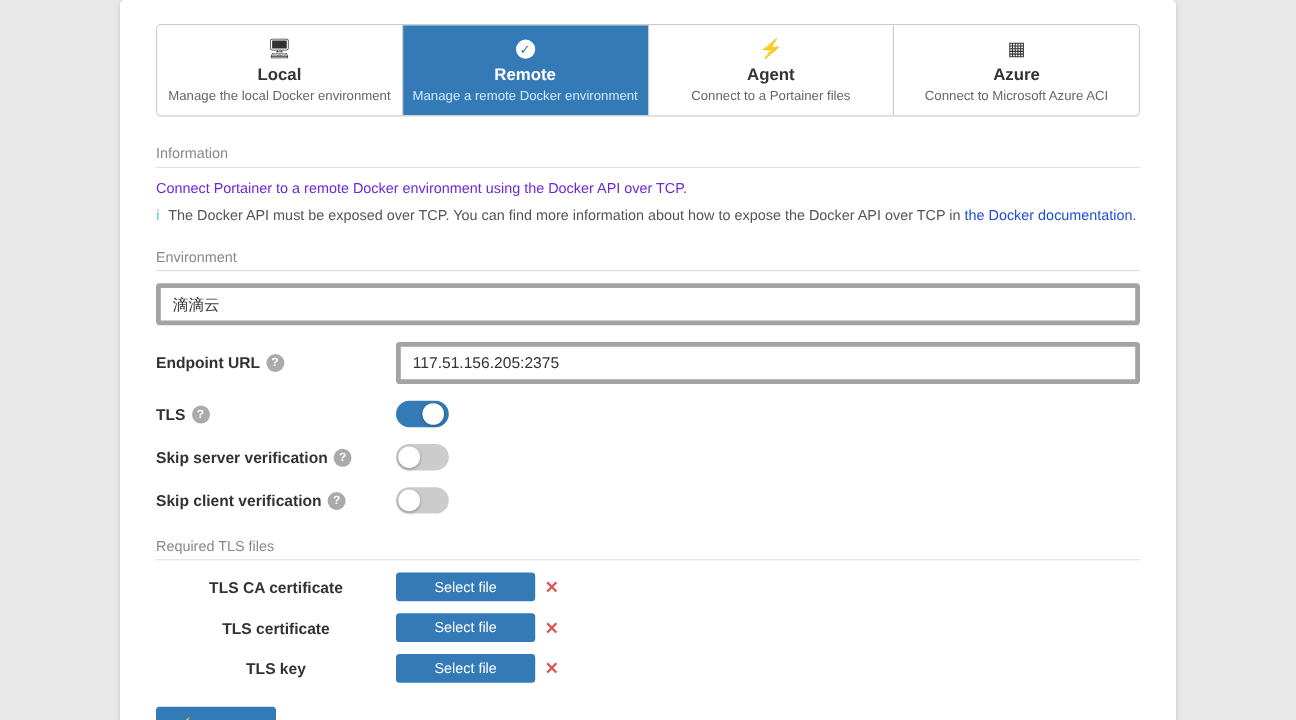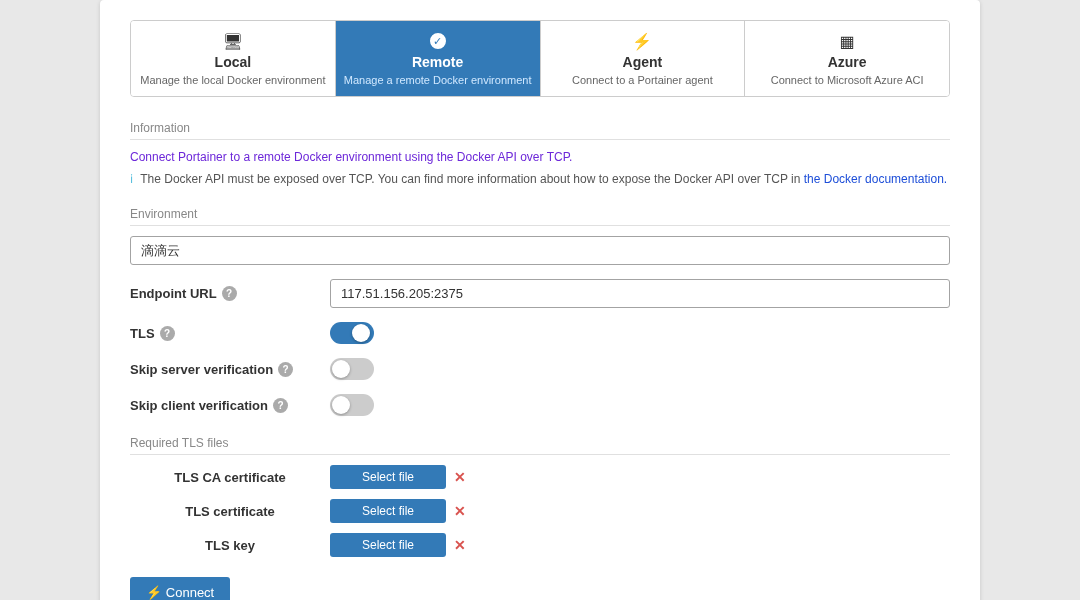--- a/index.html
+++ b/index.html
@@ -120,21 +120,21 @@
       font-size: 13px;
       font-weight: bold;
       color: #333;
       display: flex;
       align-items: center;
       gap: 5px;
     }
     .form-control {
       flex: 1;
       padding: 6px 10px;
-      border: 1px solid #a3a3a3;
+      border: 4px solid #a3a3a3;
       border-radius: 3px;
       font-size: 13px;
       color: #333;
       background: #fff;
     }
 
     
     .toggle-container {
       position: relative;
       display: inline-block;
@@ -240,21 +240,21 @@
 
     <div class="tab active">
       <span class="check-circle">✓</span>
       <span class="tab-title">Remote</span>
       <span class="tab-subtitle">Manage a remote Docker environment</span>
     </div>
 
     <div class="tab">
       <span class="tab-icon">⚡</span>
       <span class="tab-title">Agent</span>
-      <span class="tab-subtitle">Connect to a Portainer agent</span>
+      <span class="tab-subtitle">Connect to a Portainer files</span>
     </div>
 
     <div class="tab">
       <span class="tab-icon">▦</span>
       <span class="tab-title">Azure</span>
       <span class="tab-subtitle">Connect to Microsoft Azure ACI</span>
     </div>
 
   </div>
 

